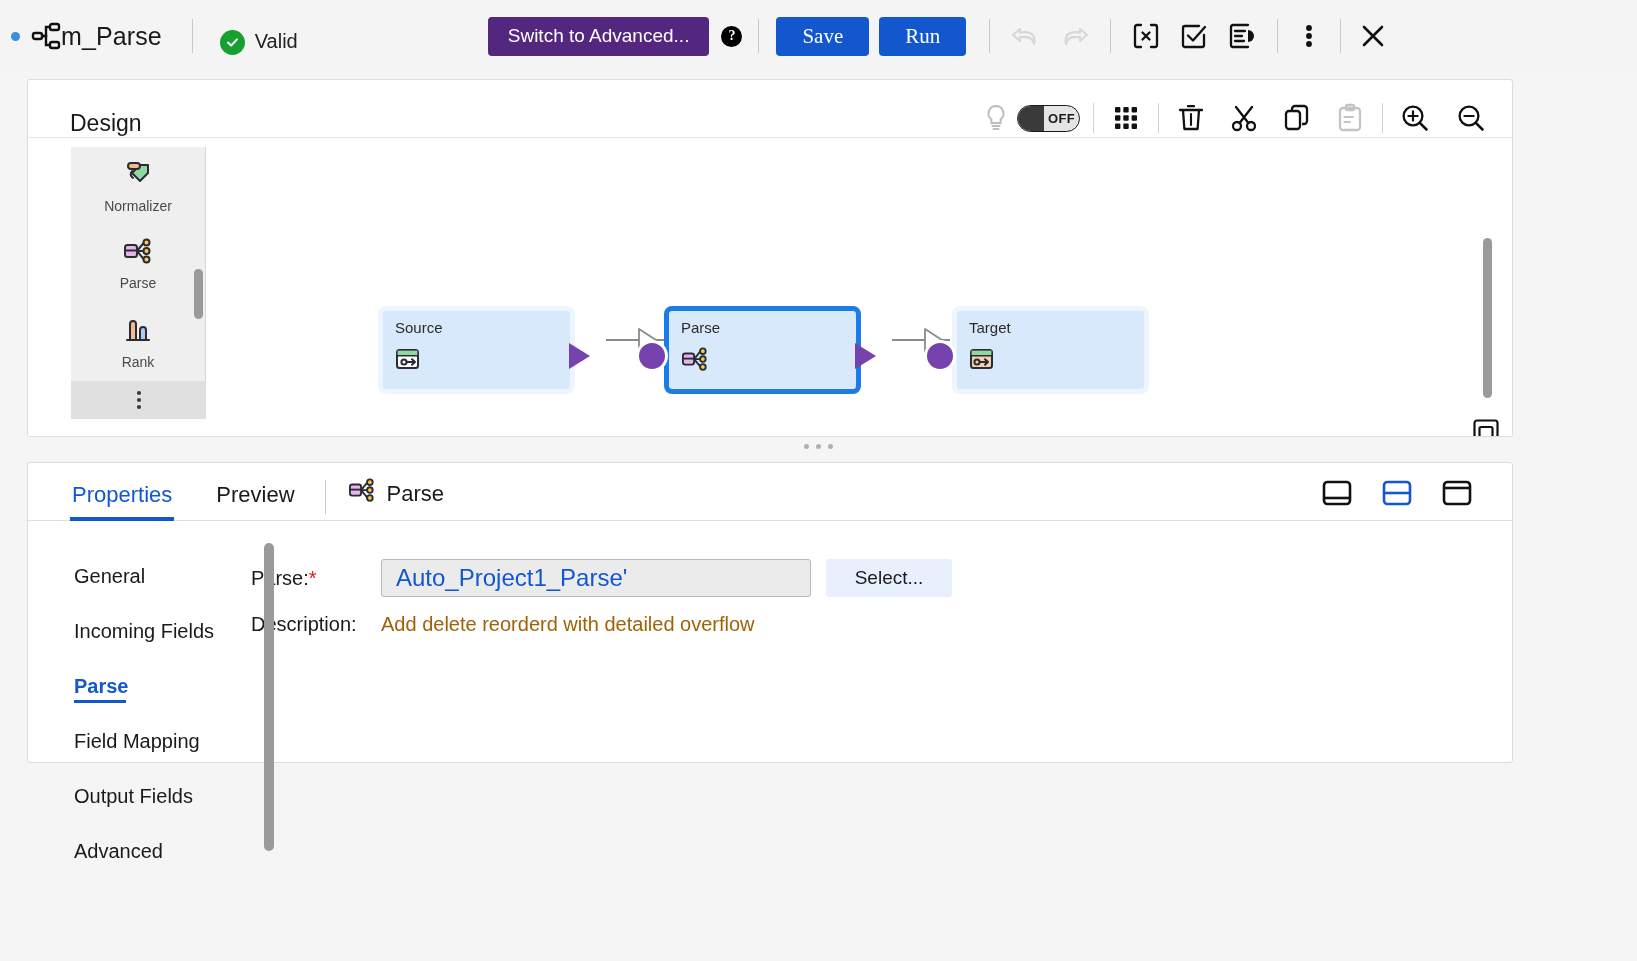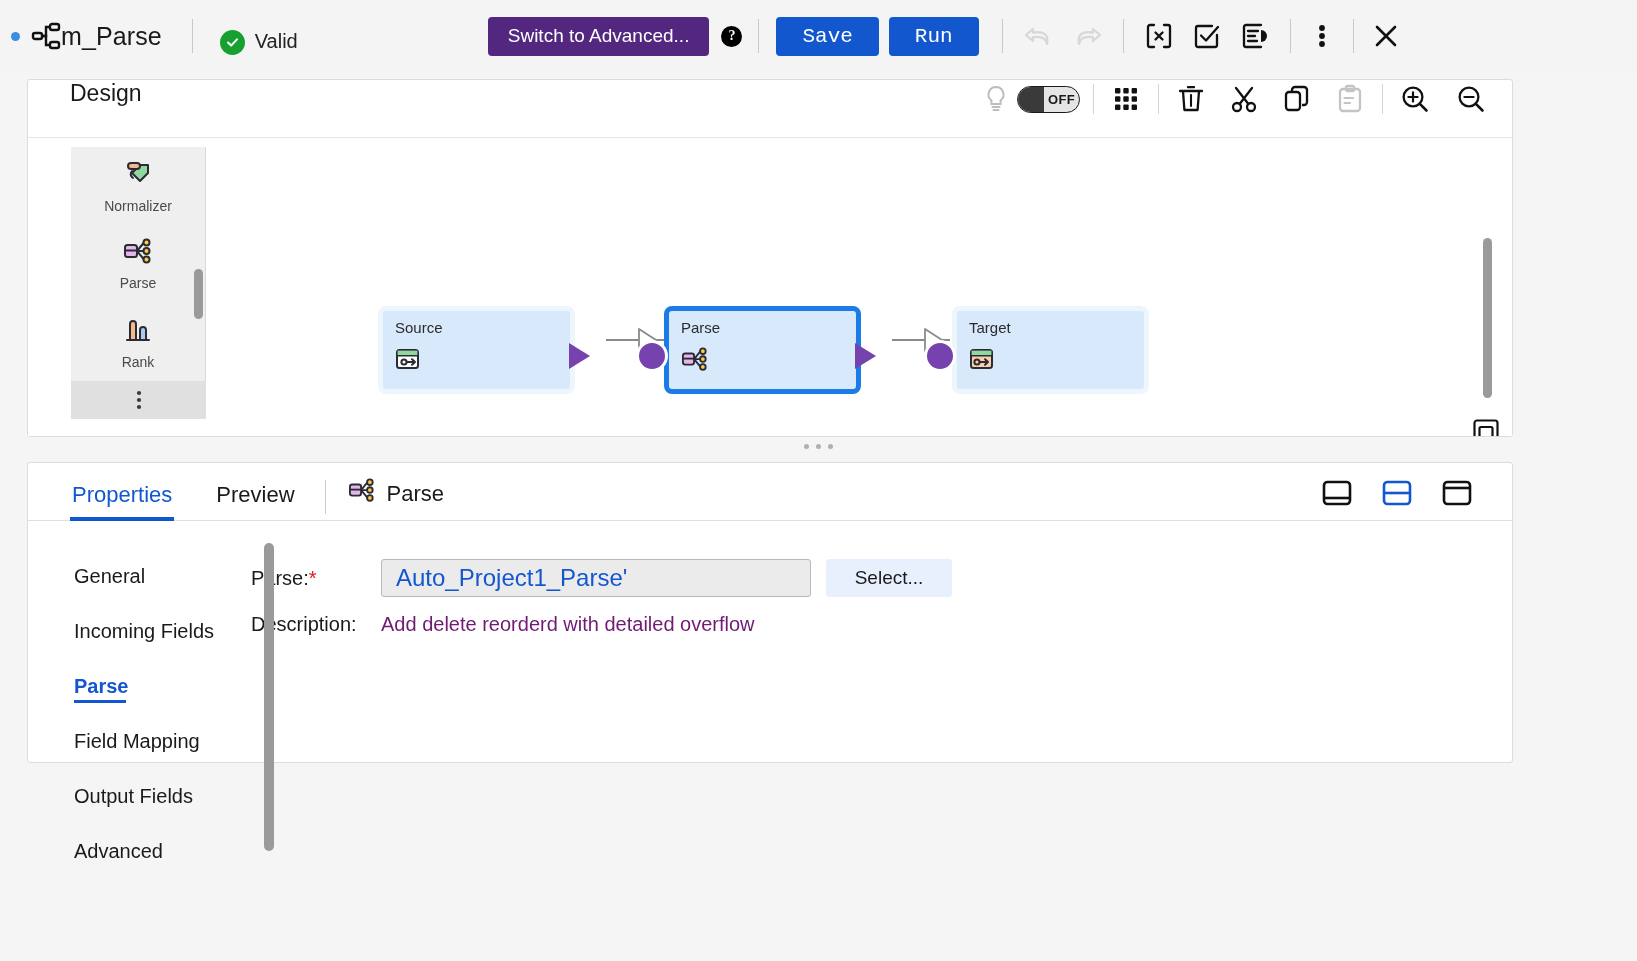--- a/index.html
+++ b/index.html
@@ -40,35 +40,35 @@
   }
   .help-icon {
     width: 21px; height: 21px; border-radius: 50%; background: #000; color: #fff;
     font-size: 14px; font-weight: bold; display: flex; align-items: center;
     justify-content: center; margin-left: 12px; cursor: pointer;
     font-family: "Liberation Serif", serif;
   }
   .btn-blue {
     background: #1357cf; color: #fff; border: none; border-radius: 4px;
     height: 39px; padding: 0 26px; font-size: 21px; cursor: pointer;
-    font-family: Liberation Mono, monospace;
+    font-family: Liberation Serif, serif;
   }
   .icon-btn {
     width: 38px; height: 38px; display: flex; align-items: center; justify-content: center;
     cursor: pointer; background: none; border: none; padding: 0;
   }
   .icon-btn.disabled { opacity: .32; cursor: default; }
 
   
   .design-card {
     position: absolute; left: 27px; top: 79px; width: 1486px; height: 358px;
     background: #fff; border: 1px solid #dcdcdc; border-radius: 3px;
   }
   .design-head {
-    position: relative; height: 58px; display: flex; align-items: flex-start;
+    position: relative; height: 58px; display: flex; align-items: flex-end;
     border-bottom: 1px solid #e6e6e6;
   }
   .design-label { margin-left: 42px; font-size: 23px; color: #1a1a1a; }
   .design-tools { margin-left: auto; display: flex; align-items: center; gap: 2px; padding-right: 22px; }
   .tsep { width: 1px; height: 30px; background: #d4d4d4; margin: 0 11px; }
   .toggle-off {
     width: 63px; height: 27px; border-radius: 14px; border: 1px solid #1a1a1a;
     background: #e5e5e5; display: flex; align-items: center; overflow: hidden; cursor: pointer;
   }
   .toggle-knob { width: 26px; height: 100%; background: #3a3a3a; border-radius: 14px 0 0 14px; }
@@ -180,21 +180,21 @@
   .form-input {
     width: 430px; height: 38px; background: #ebebeb; border: 1px solid #b8b8b8;
     border-radius: 3px; display: flex; align-items: center; padding: 0 14px;
     font-size: 24px; color: #1357cf; cursor: text;
   }
   .btn-select {
     margin-left: 15px; width: 126px; height: 38px; background: #e8f0fd;
     border: 1px solid #e8f0fd; border-radius: 3px; color: #1a1a1a;
     font-size: 19px; cursor: pointer; font-family: "Liberation Sans", sans-serif;
   }
-  .desc-val { font-size: 20px; color: #701a75; }
+  .desc-val { font-size: 20px; color: #a16207; }
 </style>
 </head>
 <body>
 
 <div class="app">
 
   <div class="topbar">
     <span class="dot-blue"></span>
 
     <span class="title-icon">

